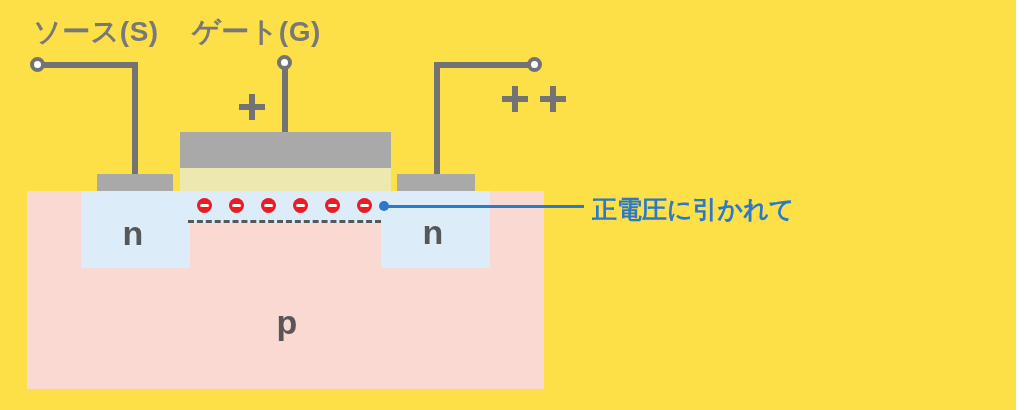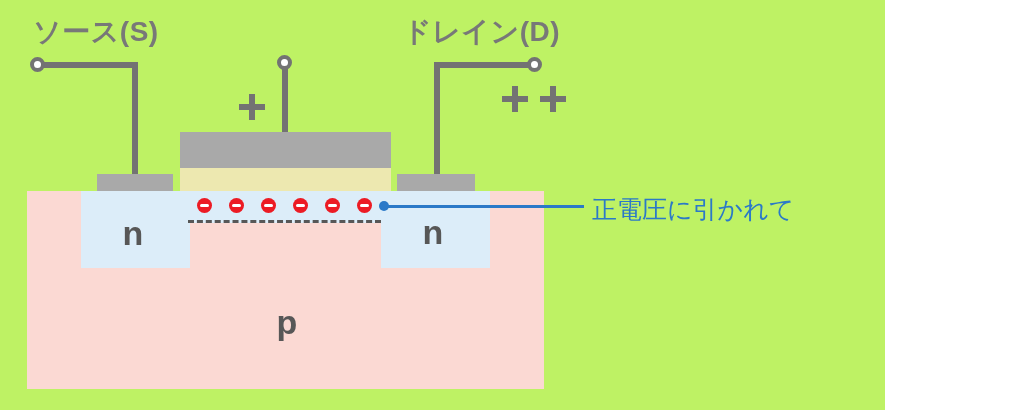--- a/index.html
+++ b/index.html
@@ -1,40 +1,40 @@
 <!DOCTYPE html>
 <html style="--label-gray: #787878; --wire-gray: #737373; --fill-gray: #A9A9A9; --oxide-yellow: #EDE8B0; --n-blue: #DCEDF9; --p-pink: #FBD9D3; --electron-red: #EC1B24; --dashed-gray: #575757; --annotation-blue: #2B79C8;"><head>
 <meta charset="utf-8">
 <style>
   html,body{margin:0;padding:0;background:#fff;}
   body{width:1024px;height:410px;font-family:"Liberation Sans","DejaVu Sans",sans-serif;}
-  #canvas{position:relative;width:885px;height:410px;background:#bef264;overflow:hidden;}
+  #canvas{position:relative;width:1016px;height:410px;background:#fde047;overflow:hidden;}
   .rect{position:absolute;}
   .tlabel{position:absolute;top:13px;font-size:28px;font-weight:700;color:var(--label-gray,#787878);white-space:nowrap;letter-spacing:0.5px;}
   .wire{position:absolute;background:var(--wire-gray,#737373);}
   .term{position:absolute;width:7px;height:7px;border:4px solid var(--wire-gray,#737373);border-radius:50%;background:#fff;}
   .plus{position:absolute;width:26px;height:26px;}
   .plus::before{content:"";position:absolute;left:0;right:0;top:10px;height:6px;background:var(--wire-gray,#737373);}
   .plus::after{content:"";position:absolute;top:0;bottom:0;left:10px;width:6px;background:var(--wire-gray,#737373);}
   .dash{position:absolute;border-top:3px dashed var(--dashed-gray,#575757);}
   .erow{position:absolute;left:197px;top:198px;width:175px;height:16px;display:flex;justify-content:space-between;}
   .electron{position:relative;width:15px;height:15px;border-radius:50%;background:var(--electron-red,#EC1B24);flex:0 0 auto;}
   .electron::after{content:"";position:absolute;left:3px;top:6px;width:9px;height:3px;border-radius:2px;background:#fff;}
   .rlabel{position:absolute;transform:translate(-50%,-50%);font-size:34px;font-weight:700;color:var(--dashed-gray,#575757);}
   .leader-line{position:absolute;height:3px;background:var(--annotation-blue,#2B79C8);}
   .leader-dot{position:absolute;width:10px;height:10px;border-radius:50%;background:var(--annotation-blue,#2B79C8);}
-  .ann{position:absolute;font-size:25px;font-weight:400;color:var(--annotation-blue,#2B79C8);line-height:34px;white-space:nowrap;}
+  .ann{position:absolute;font-size:25px;font-weight:700;color:var(--annotation-blue,#2B79C8);line-height:34px;white-space:nowrap;}
 </style>
 </head>
 <body>
 
 <div id="canvas">
 
   <div class="tlabel" style="left:33px">ソース(S)</div>
-  <div class="tlabel" style="left:403px">ドレイン(D)</div>
+  <div class="tlabel" style="left:192px">ゲート(G)</div>
 
   <div class="wire" style="left:44px;top:62px;width:94px;height:6px"></div>
   <div class="wire" style="left:132px;top:62px;width:6px;height:113px"></div>
   <div class="wire" style="left:282px;top:68px;width:6px;height:65px"></div>
   <div class="wire" style="left:434px;top:62px;width:6px;height:113px"></div>
   <div class="wire" style="left:437px;top:62px;width:92px;height:6px"></div>
 
   <div class="term" style="left:30px;top:57px"></div>
   <div class="term" style="left:277px;top:55px"></div>
   <div class="term" style="left:527px;top:57px"></div>

